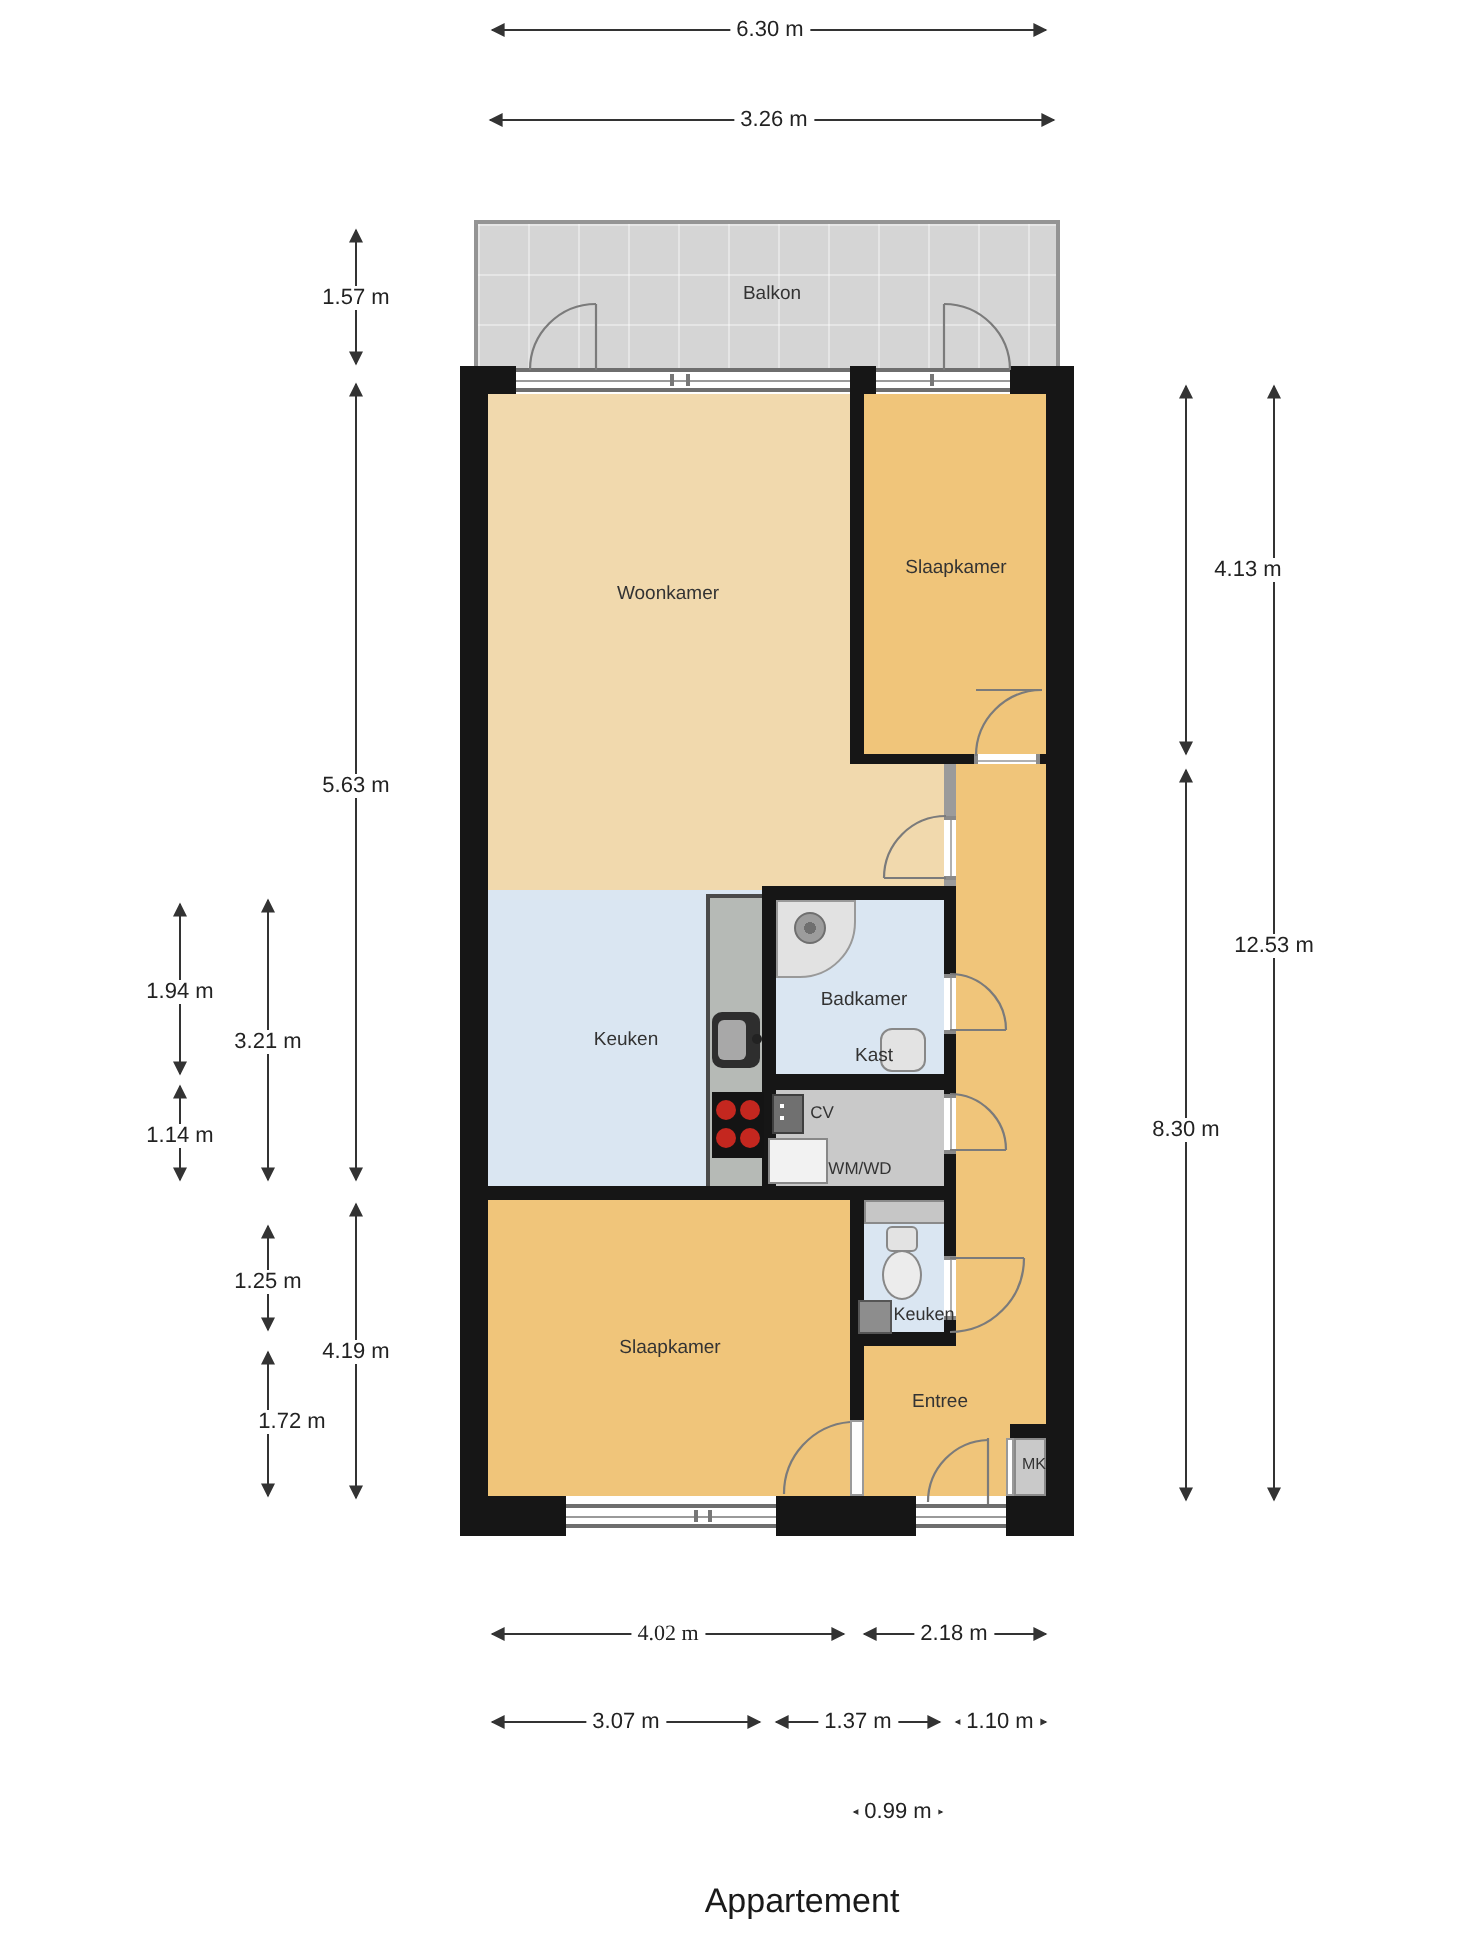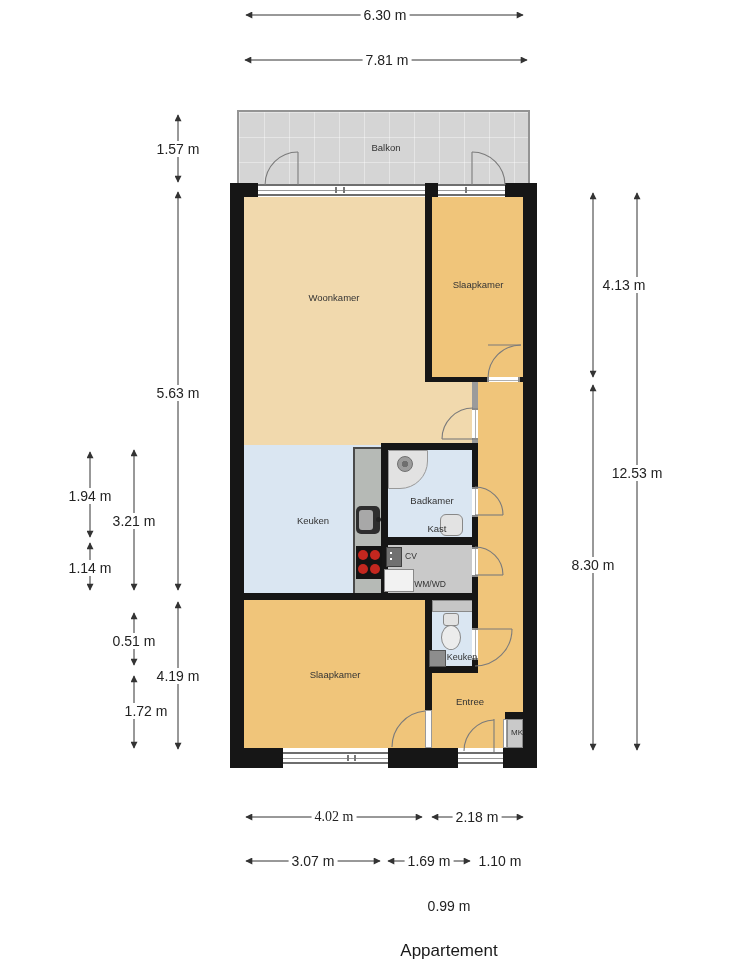--- a/index.html
+++ b/index.html
@@ -15,30 +15,30 @@
   .glz{position:absolute;background:#fff;border-top:2px solid #6e6e6e;border-bottom:2px solid #6e6e6e;
        background-image:linear-gradient(#9a9a9a,#9a9a9a);background-size:100% 1px;background-position:center;
        background-repeat:no-repeat;z-index:3;box-sizing:border-box;}
   .tick{position:absolute;width:2px;top:1px;bottom:1px;background:#777;}
   .opv{position:absolute;background:#fff;border-top:2px solid #8a8a8a;border-bottom:2px solid #8a8a8a;z-index:3;box-sizing:border-box;}
   .opv::after{content:"";position:absolute;left:50%;top:0;bottom:0;width:1px;background:#b0b0b0;}
   .oph{position:absolute;background:#fff;border-left:2px solid #8a8a8a;border-right:2px solid #8a8a8a;z-index:3;box-sizing:border-box;}
   .oph::after{content:"";position:absolute;top:50%;left:0;right:0;height:1px;background:#b0b0b0;}
   .leaf{position:absolute;background:#fdfdfd;border:1px solid #999;z-index:3;box-sizing:border-box;}
   .lbl{position:absolute;transform:translate(-50%,-50%);font-size:9.5px;color:#333;white-space:nowrap;z-index:6;}
-  .dim{position:absolute;transform:translate(-50%,-50%);font-size:14px;color:#222;background:#fff;padding:0 3px;white-space:nowrap;z-index:6;}
+  .dim{position:absolute;transform:translate(-50%,-50%);font-size:11px;color:#222;background:#fff;padding:0 3px;white-space:nowrap;z-index:6;}
   #balkon{background-color:var(--balcony,#d5d5d5);
           background-image:linear-gradient(rgba(255,255,255,.38) 1px,transparent 1px),
                            linear-gradient(90deg,rgba(255,255,255,.38) 1px,transparent 1px);
           background-size:25px 25px;border:2px solid #949494;border-bottom:none;box-sizing:border-box;}
   #dims-svg{position:absolute;left:0;top:0;z-index:5;pointer-events:none;}
   .dimline{stroke:#333;stroke-width:1;fill:none;}
   .arc{stroke:#7b7b7b;stroke-width:1.1;fill:none;}
   .burner{position:absolute;width:10px;height:10px;border-radius:50%;background:var(--burner,#c4271f);}
-  #title{position:absolute;transform:translate(-50%,-50%);font-size:17px;color:#1a1a1a;z-index:6;white-space:nowrap;margin-left:48px;}
+  #title{position:absolute;transform:translate(-50%,-50%);font-size:17px;color:#1a1a1a;z-index:6;white-space:nowrap;}
 </style>
 </head>
 <body>
 
 <div id="plan">
 
   <div id="balkon" class="room" style="left:237px;top:110px;width:293px;height:75px;"></div>
 
   <div class="room tan" style="left:244px;top:197px;width:181px;height:248px;"></div>
   <div class="room tan" style="left:425px;top:382px;width:47px;height:61px;"></div>
@@ -181,33 +181,33 @@
   <span class="lbl" style="left:432px;top:500px;">Badkamer</span>
   <span class="lbl" style="left:437px;top:528px;">Kast</span>
   <span class="lbl" style="left:411px;top:556px;font-size:8.5px;">CV</span>
   <span class="lbl" style="left:430px;top:584px;font-size:8.5px;">WM/WD</span>
   <span class="lbl" style="left:462px;top:657px;font-size:9px;">Keuken</span>
   <span class="lbl" style="left:335px;top:674px;">Slaapkamer</span>
   <span class="lbl" style="left:470px;top:701px;">Entree</span>
   <span class="lbl" style="left:517px;top:732px;font-size:8px;">MK</span>
 
   <span class="dim" style="left:385px;top:15px;">6.30 m</span>
-  <span class="dim" style="left:387px;top:60px;">7.81 m</span>
+  <span class="dim" style="left:387px;top:60px;">3.26 m</span>
   <span class="dim" style="left:178px;top:149px;">1.57 m</span>
   <span class="dim" style="left:178px;top:393px;">5.63 m</span>
   <span class="dim" style="left:178px;top:676px;">4.19 m</span>
   <span class="dim" style="left:134px;top:521px;">3.21 m</span>
-  <span class="dim" style="left:134px;top:641px;">0.51 m</span>
+  <span class="dim" style="left:134px;top:641px;">1.25 m</span>
   <span class="dim" style="left:134px;top:711px;margin-left:12px;">1.72 m</span>
   <span class="dim" style="left:90px;top:496px;">1.94 m</span>
   <span class="dim" style="left:90px;top:568px;">1.14 m</span>
   <span class="dim" style="left:624px;top:285px;">4.13 m</span>
   <span class="dim" style="left:593px;top:565px;">8.30 m</span>
   <span class="dim" style="left:637px;top:473px;">12.53 m</span>
   <span class="dim" style="left:334px;top:817px;font-family:Liberation Serif, serif;">4.02 m</span>
   <span class="dim" style="left:477px;top:817px;">2.18 m</span>
   <span class="dim" style="left:313px;top:861px;">3.07 m</span>
-  <span class="dim" style="left:429px;top:861px;">1.69 m</span>
+  <span class="dim" style="left:429px;top:861px;">1.37 m</span>
   <span class="dim" style="left:500px;top:861px;">1.10 m</span>
   <span class="dim" style="left:449px;top:906px;">0.99 m</span>
 
   <span id="title" style="left:401px;top:951px;">Appartement</span>
 </div>
 
 </body></html>

